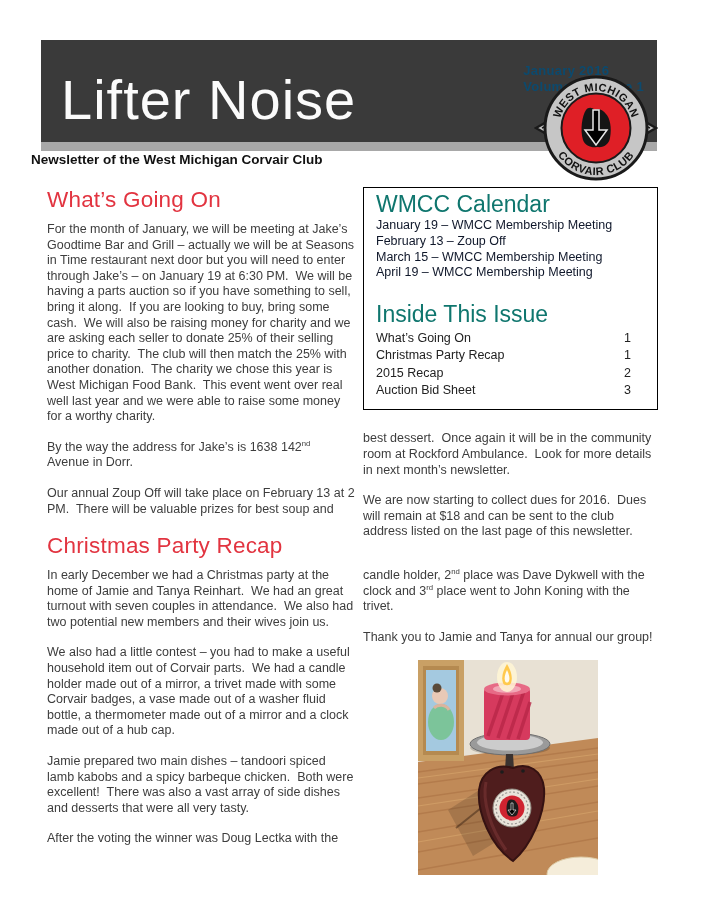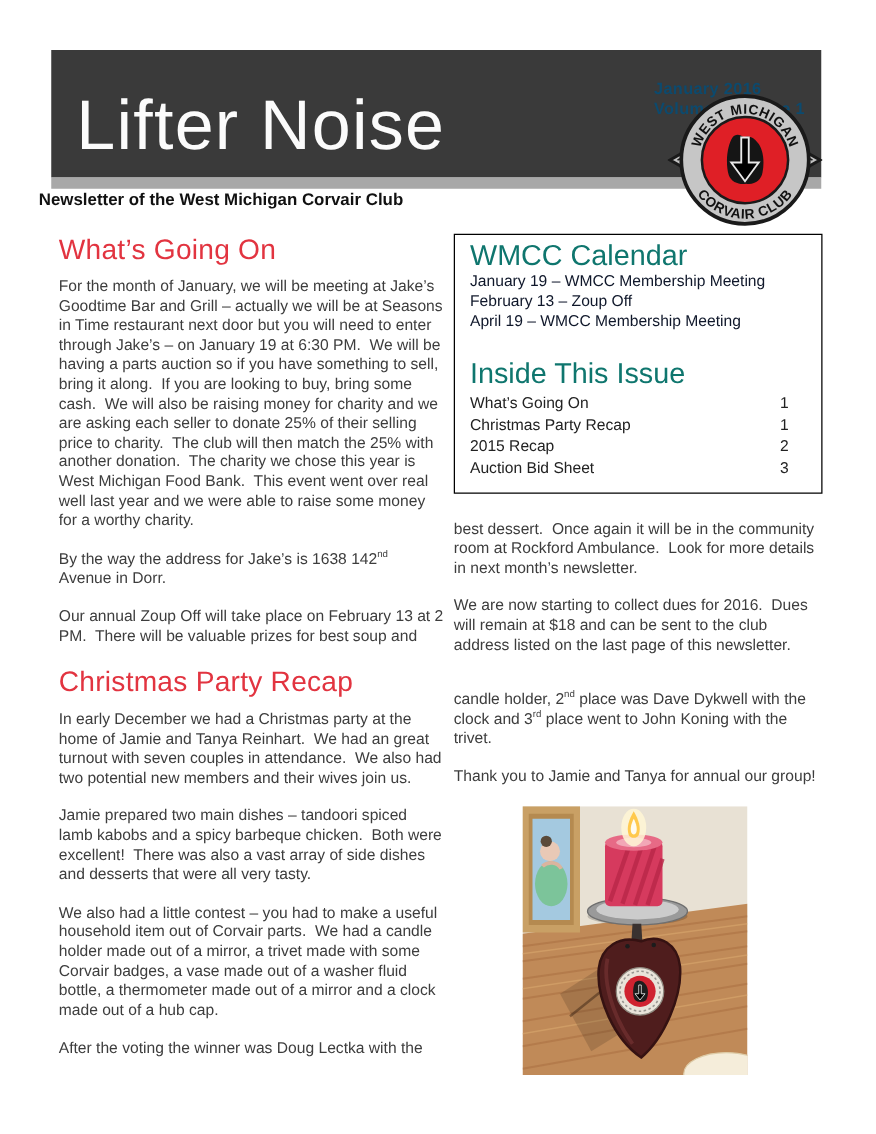--- a/index.html
+++ b/index.html
@@ -89,31 +89,32 @@
   <div class="tagline">Newsletter of the West Michigan Corvair Club</div>
 
   <div class="col-left">
     <h1 class="article-heading">What’s Going On</h1>
     <p>For the month of January, we will be meeting at Jake’s Goodtime Bar and Grill – actually we will be at Seasons in Time restaurant next door but you will need to enter through Jake’s – on January 19 at 6:30 PM.  We will be having a parts auction so if you have something to sell, bring it along.  If you are looking to buy, bring some cash.  We will also be raising money for charity and we are asking each seller to donate 25% of their selling price to charity.  The club will then match the 25% with another donation.  The charity we chose this year is West Michigan Food Bank.  This event went over real well last year and we were able to raise some money for a worthy charity.</p>
     <p><span>By the way the address for Jake’s is 1638 142</span><sup>nd</sup><span> Avenue in Dorr.</span></p>
     <p>Our annual Zoup Off will take place on February 13 at 2 PM.  There will be valuable prizes for best soup and</p>
 
     <h1 class="article-heading second">Christmas Party Recap</h1>
     <p>In early December we had a Christmas party at the home of Jamie and Tanya Reinhart.  We had an great turnout with seven couples in attendance.  We also had two potential new members and their wives join us.</p>
+    <p>We also had a little contest – you had to make a useful household item out of Corvair parts.  We had a candle holder made out of a mirror, a trivet made with some Corvair badges, a vase made out of a washer fluid bottle, a thermometer made out of a mirror and a clock made out of a hub cap.</p>
     <p>Jamie prepared two main dishes – tandoori spiced lamb kabobs and a spicy barbeque chicken.  Both were excellent!  There was also a vast array of side dishes and desserts that were all very tasty.</p>
-    <p>We also had a little contest – you had to make a useful household item out of Corvair parts.  We had a candle holder made out of a mirror, a trivet made with some Corvair badges, a vase made out of a washer fluid bottle, a thermometer made out of a mirror and a clock made out of a hub cap.</p>
     <p>After the voting the winner was Doug Lectka with the</p>
   </div>
 
   <div class="col-right">
 
     <div class="calendar-box">
       <div class="box-heading">WMCC Calendar</div>
       <div class="event-line">January 19 – WMCC Membership Meeting</div>
       <div class="event-line">February 13 – Zoup Off</div>
+      <div class="event-line">March 15 – WMCC Membership Meeting</div>
       <div class="event-line">April 19 – WMCC Membership Meeting</div>
 
       <div class="box-heading inside">Inside This Issue</div>
       <div class="toc-row">
         <span>What’s Going On</span>
         <span class="toc-page">1</span>
       </div>
       <div class="toc-row">
         <span>Christmas Party Recap</span>
         <span class="toc-page">1</span>

